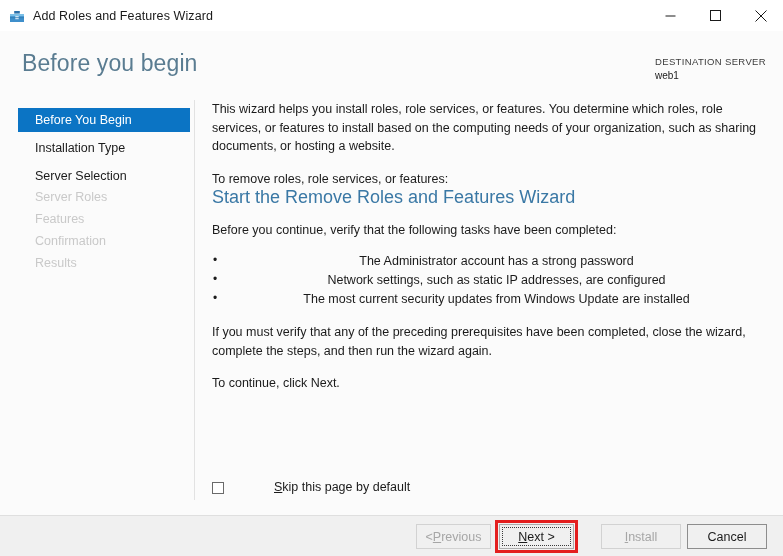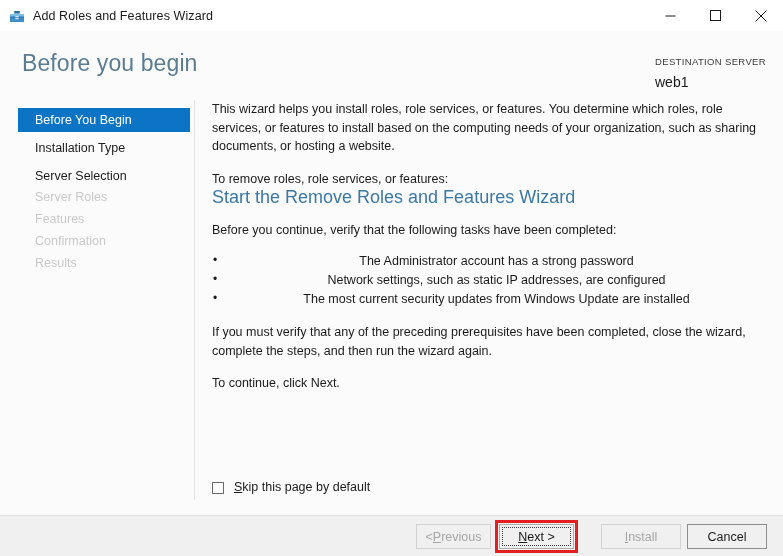--- a/index.html
+++ b/index.html
@@ -91,25 +91,25 @@
     line-height: 14px;
   }
   .dest-label {
     font-size: 9.5px;
     color: #3b3b3b;
     letter-spacing: 0.35px;
     display: block;
     white-space: nowrap;
   }
   .dest-value {
-    font-size: 14px;
+    font-size: 10px;
     color: #1a1a1a;
     display: block;
     white-space: nowrap;
-    margin-top: 6px;
+    margin-top: 0;
   }
 
   
   .body-area {
     position: absolute;
     left: 0; top: 100px;
     width: 783px;
     height: 415px;
     background: #fbfbfb;
   }
@@ -186,20 +186,21 @@
   .spacer-sm { height: 13px; }
   .spacer-md { height: 14px; }
 
   
   .checkbox-row {
     position: absolute;
     left: 212px;
     top: 380px;
     display: flex;
     align-items: flex-end;
+    gap: 40px;
   }
   .checkbox-box {
     width: 12px;
     height: 12px;
     border: 1px solid #6a6a6a;
     background: #ffffff;
     box-sizing: border-box;
     flex: 0 0 auto;
   }
   .checkbox-label {

